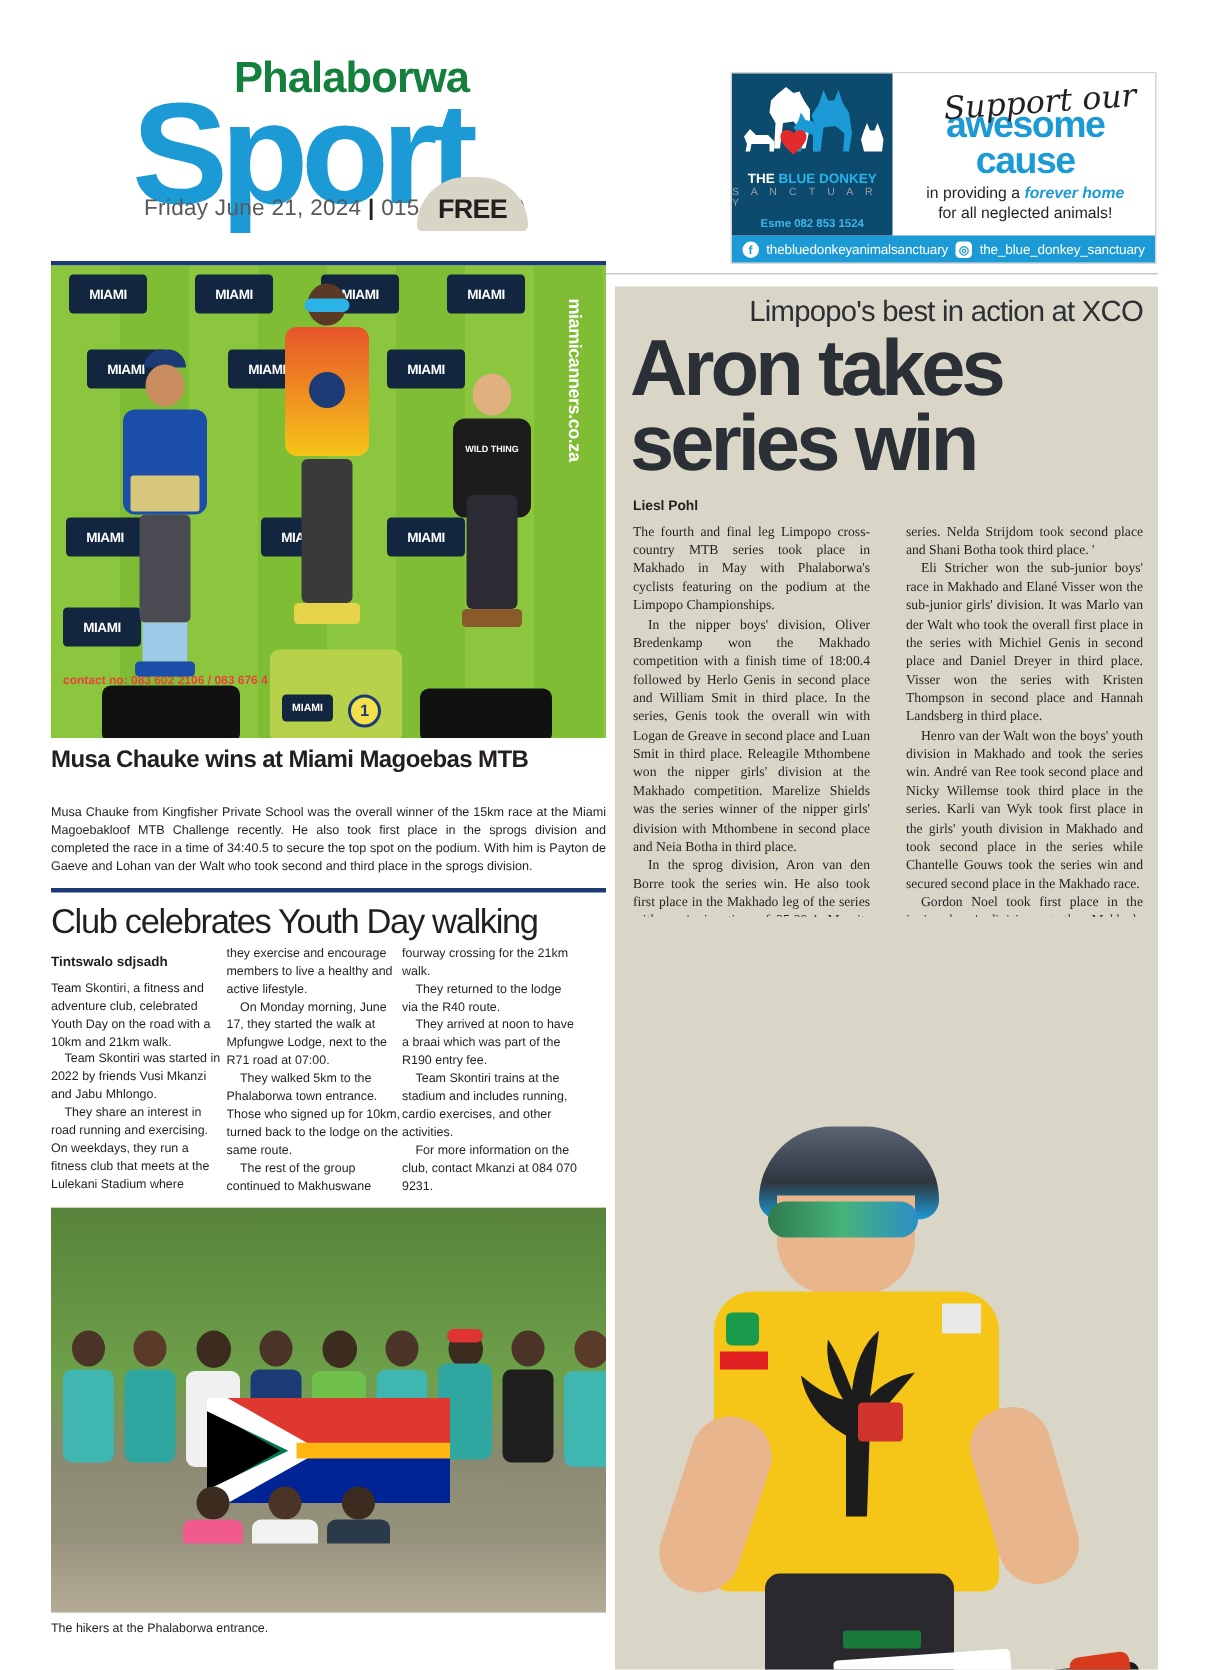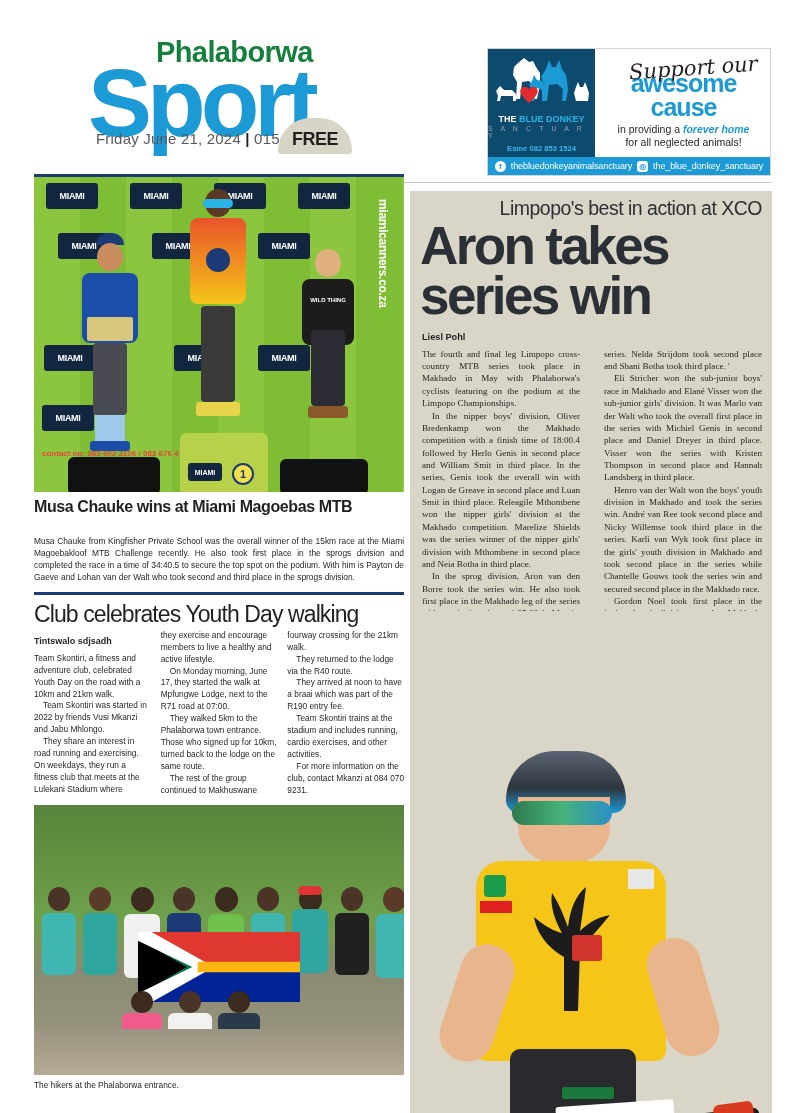--- a/index.html
+++ b/index.html
@@ -123,21 +123,21 @@
   }
   .divider-blue { height: 3px; background:#1b3a76; margin-top: 8px; }
 
   .club-head {
     font-size: 23px; color:#231f20; letter-spacing:-0.9px;
     margin-top: 8px; line-height:1;
   }
   .byline-bold { font-size: 9px; font-weight:bold; color:#231f20; margin-top:10px; }
 
   .cols3 {
-    margin-top: 4px; display:flex; gap: 10px; justify-content: center;
+    margin-top: 4px; display:flex; 
   }
   .cols3 .c { width: 117px; }
   .cols3 p {
     font-size: 8.3px; color:#231f20; line-height: 1.44;
   }
   .cols3 p.ind { text-indent: 9px; }
 
   .photo-group { height: 270px; margin-top: 8px; }
   .cap-small { font-size: 8.3px; color:#231f20; margin-top: 5px; }
 

